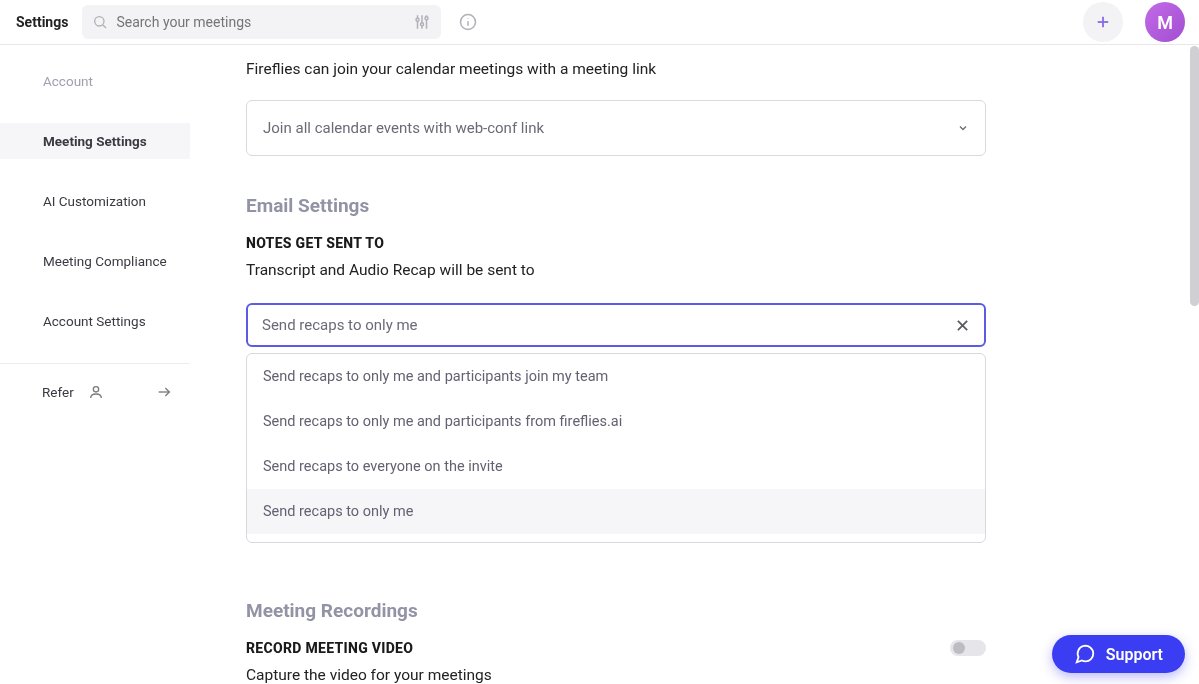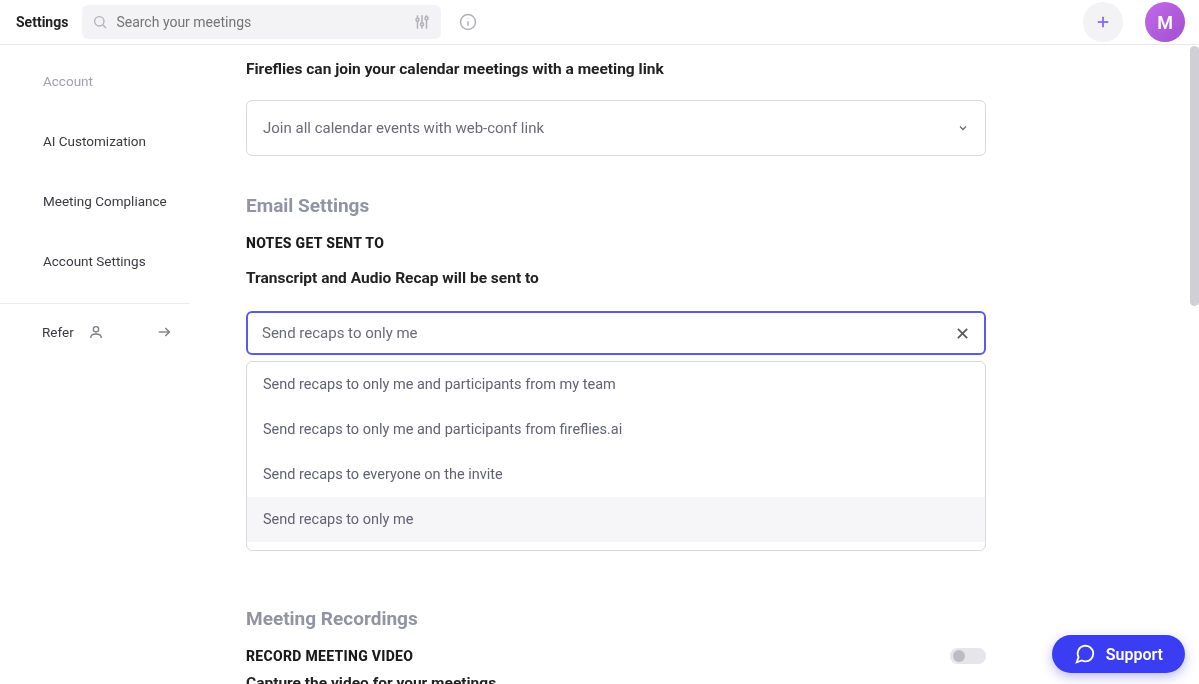--- a/index.html
+++ b/index.html
@@ -158,21 +158,20 @@
     .content {
       flex: 1;
       padding: 15px 56px 0 56px;
       overflow-y: auto;
       position: relative;
     }
     .desc-text {
       font-size: 15.5px;
       color: #222;
       margin-bottom: 22px;
-      font-weight: bold;
     }
     .select-box {
       border: 1px solid #d8d8dd;
       border-radius: 6px;
       height: 56px;
       display: flex;
       align-items: center;
       justify-content: space-between;
       padding: 0 16px;
       color: #6b6b78;
@@ -192,21 +191,21 @@
       font-size: 19px;
       font-weight: 700;
       color: #9293a4;
       margin-bottom: 18px;
     }
     .sub-head {
       font-size: 14px;
       font-weight: 800;
       letter-spacing: 0.3px;
       color: #1a1a1a;
-      margin-bottom: 18px;
+      margin-bottom: 10px;
       text-transform: uppercase;
     }
     .combo-wrap {
       position: relative;
       width: 740px;
       border-radius: 17px;
     }
     .combo-input {
       border: 2px solid #5b5be8;
       border-radius: 6px;
@@ -344,20 +343,21 @@
           <line x1="5" y1="12" x2="19" y2="12"></line>
         </svg>
     </div>
     <div class="avatar">M</div>
   </div>
 </div>
 
 <div class="layout">
   <div class="sidebar">
     <div class="side-item dim">Account</div>
+    <div class="side-item selected">Meeting Settings</div>
     <div class="side-item">AI Customization</div>
     <div class="side-item">Meeting Compliance</div>
     <div class="side-item">Account Settings</div>
     <div class="divider"></div>
     <div class="refer-row">
       <div class="refer-left">
         <span>Refer</span>
         <svg class="person-icon" viewBox="0 0 24 24">
             <circle cx="12" cy="8" r="4"></circle>
             <path d="M4 21c0-4 4-6 8-6s8 2 8 6"></path>
@@ -382,21 +382,21 @@
     <div class="section-head">Email Settings</div>
     <div class="sub-head">NOTES GET SENT TO</div>
     <div class="desc-text" style="margin-bottom:24px">Transcript and Audio Recap will be sent to</div>
 
     <div class="combo-wrap">
       <div class="combo-input">
         <span>Send recaps to only me</span>
         <span class="close-x">✕</span>
       </div>
       <div class="dropdown">
-        <div class="dd-item">Send recaps to only me and participants from my team</div>
+        <div class="dd-item">Send recaps to only me and participants join my team</div>
         <div class="dd-item">Send recaps to only me and participants from fireflies.ai</div>
         <div class="dd-item">Send recaps to everyone on the invite</div>
         <div class="dd-item active">Send recaps to only me</div>
       </div>
     </div>
 
     <div class="meeting-rec">
       <div class="section-head">Meeting Recordings</div>
       <div class="toggle-row">
         <div class="sub-head" style="margin-bottom:0">RECORD MEETING VIDEO</div>

